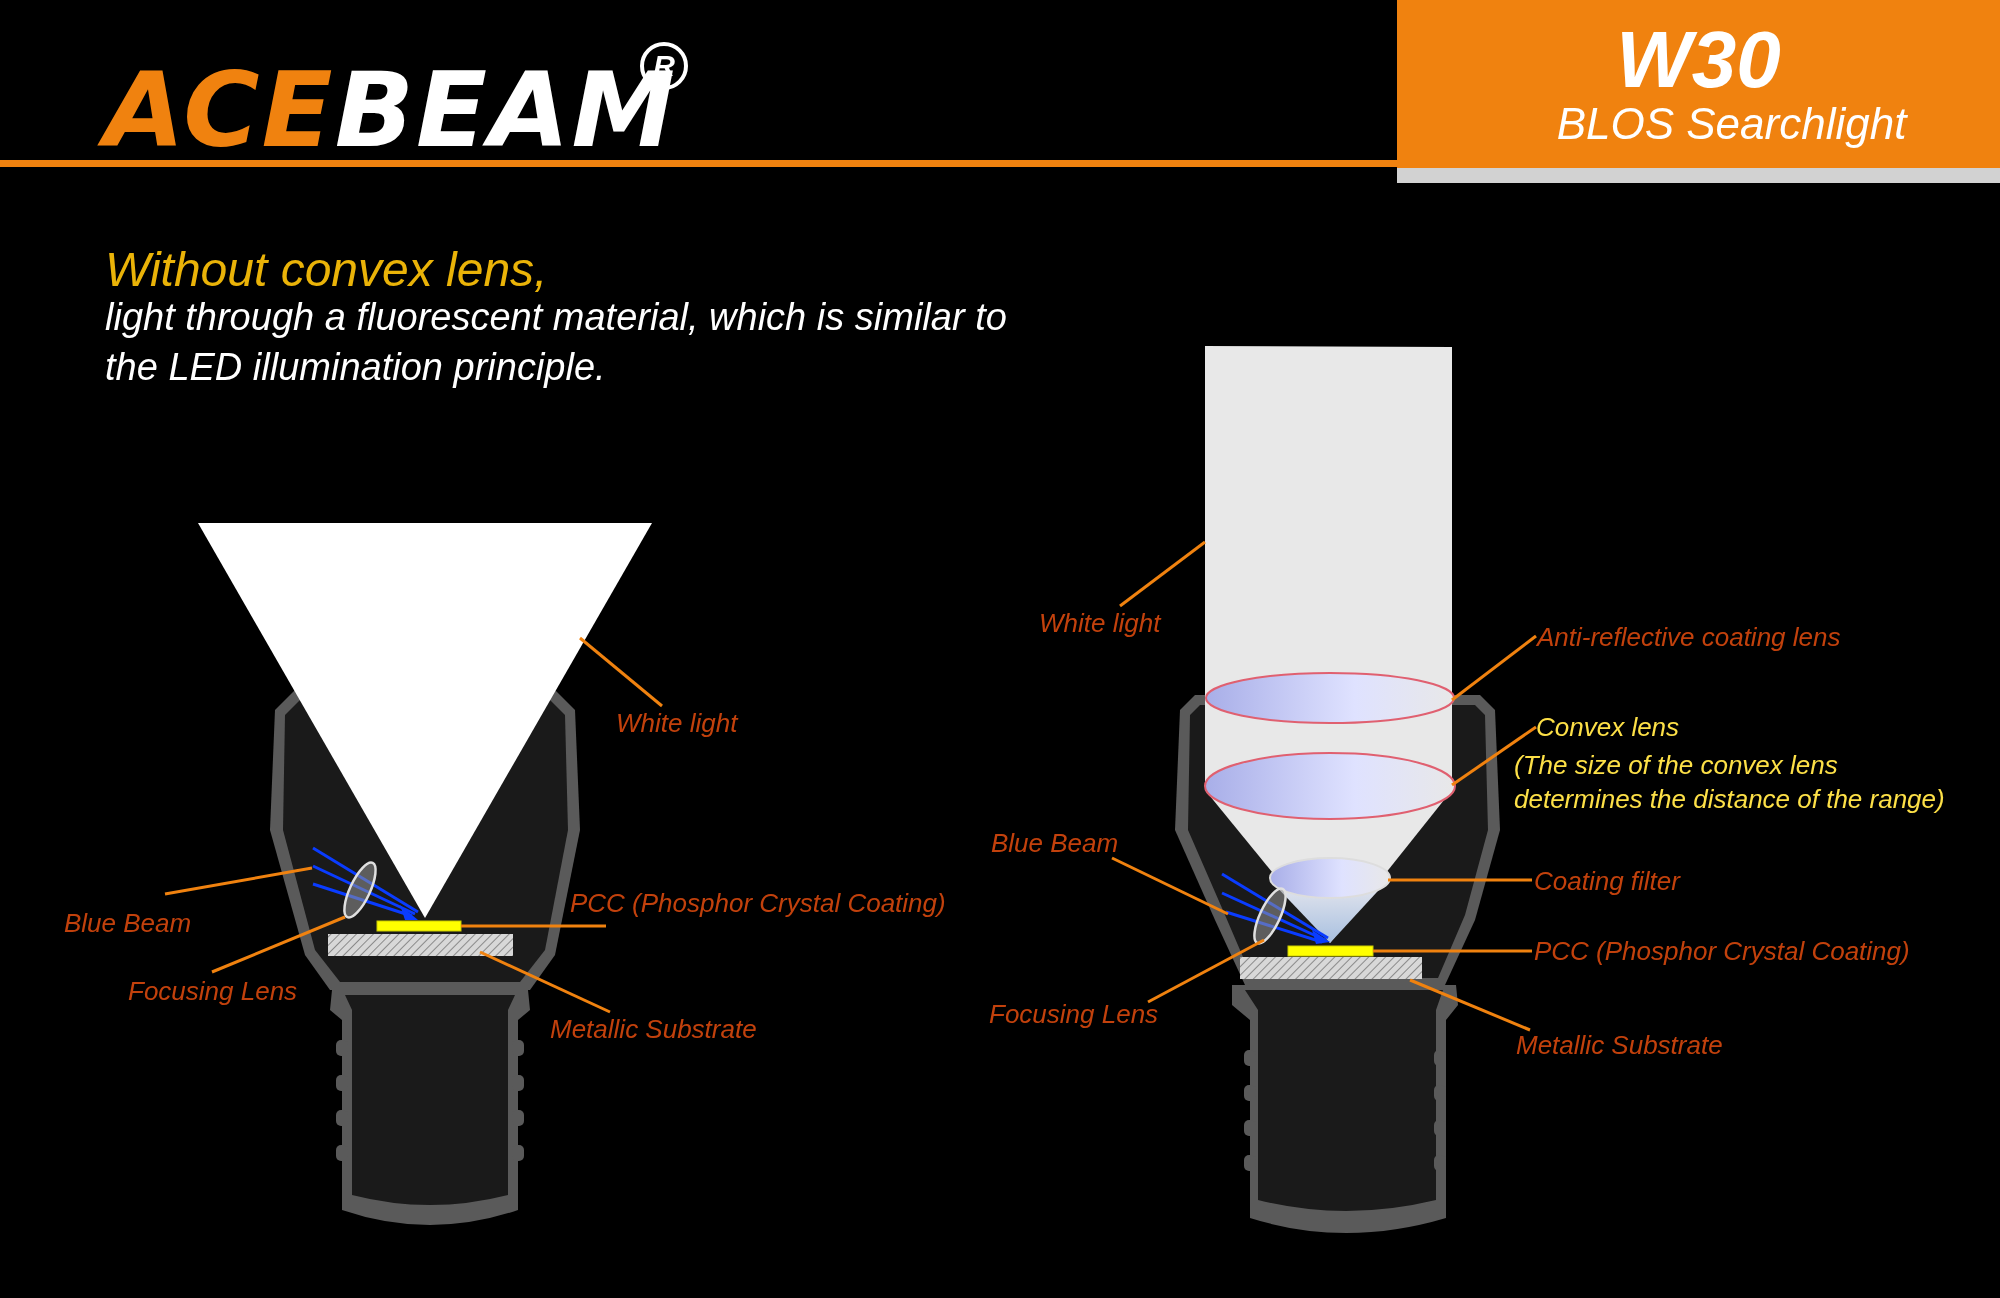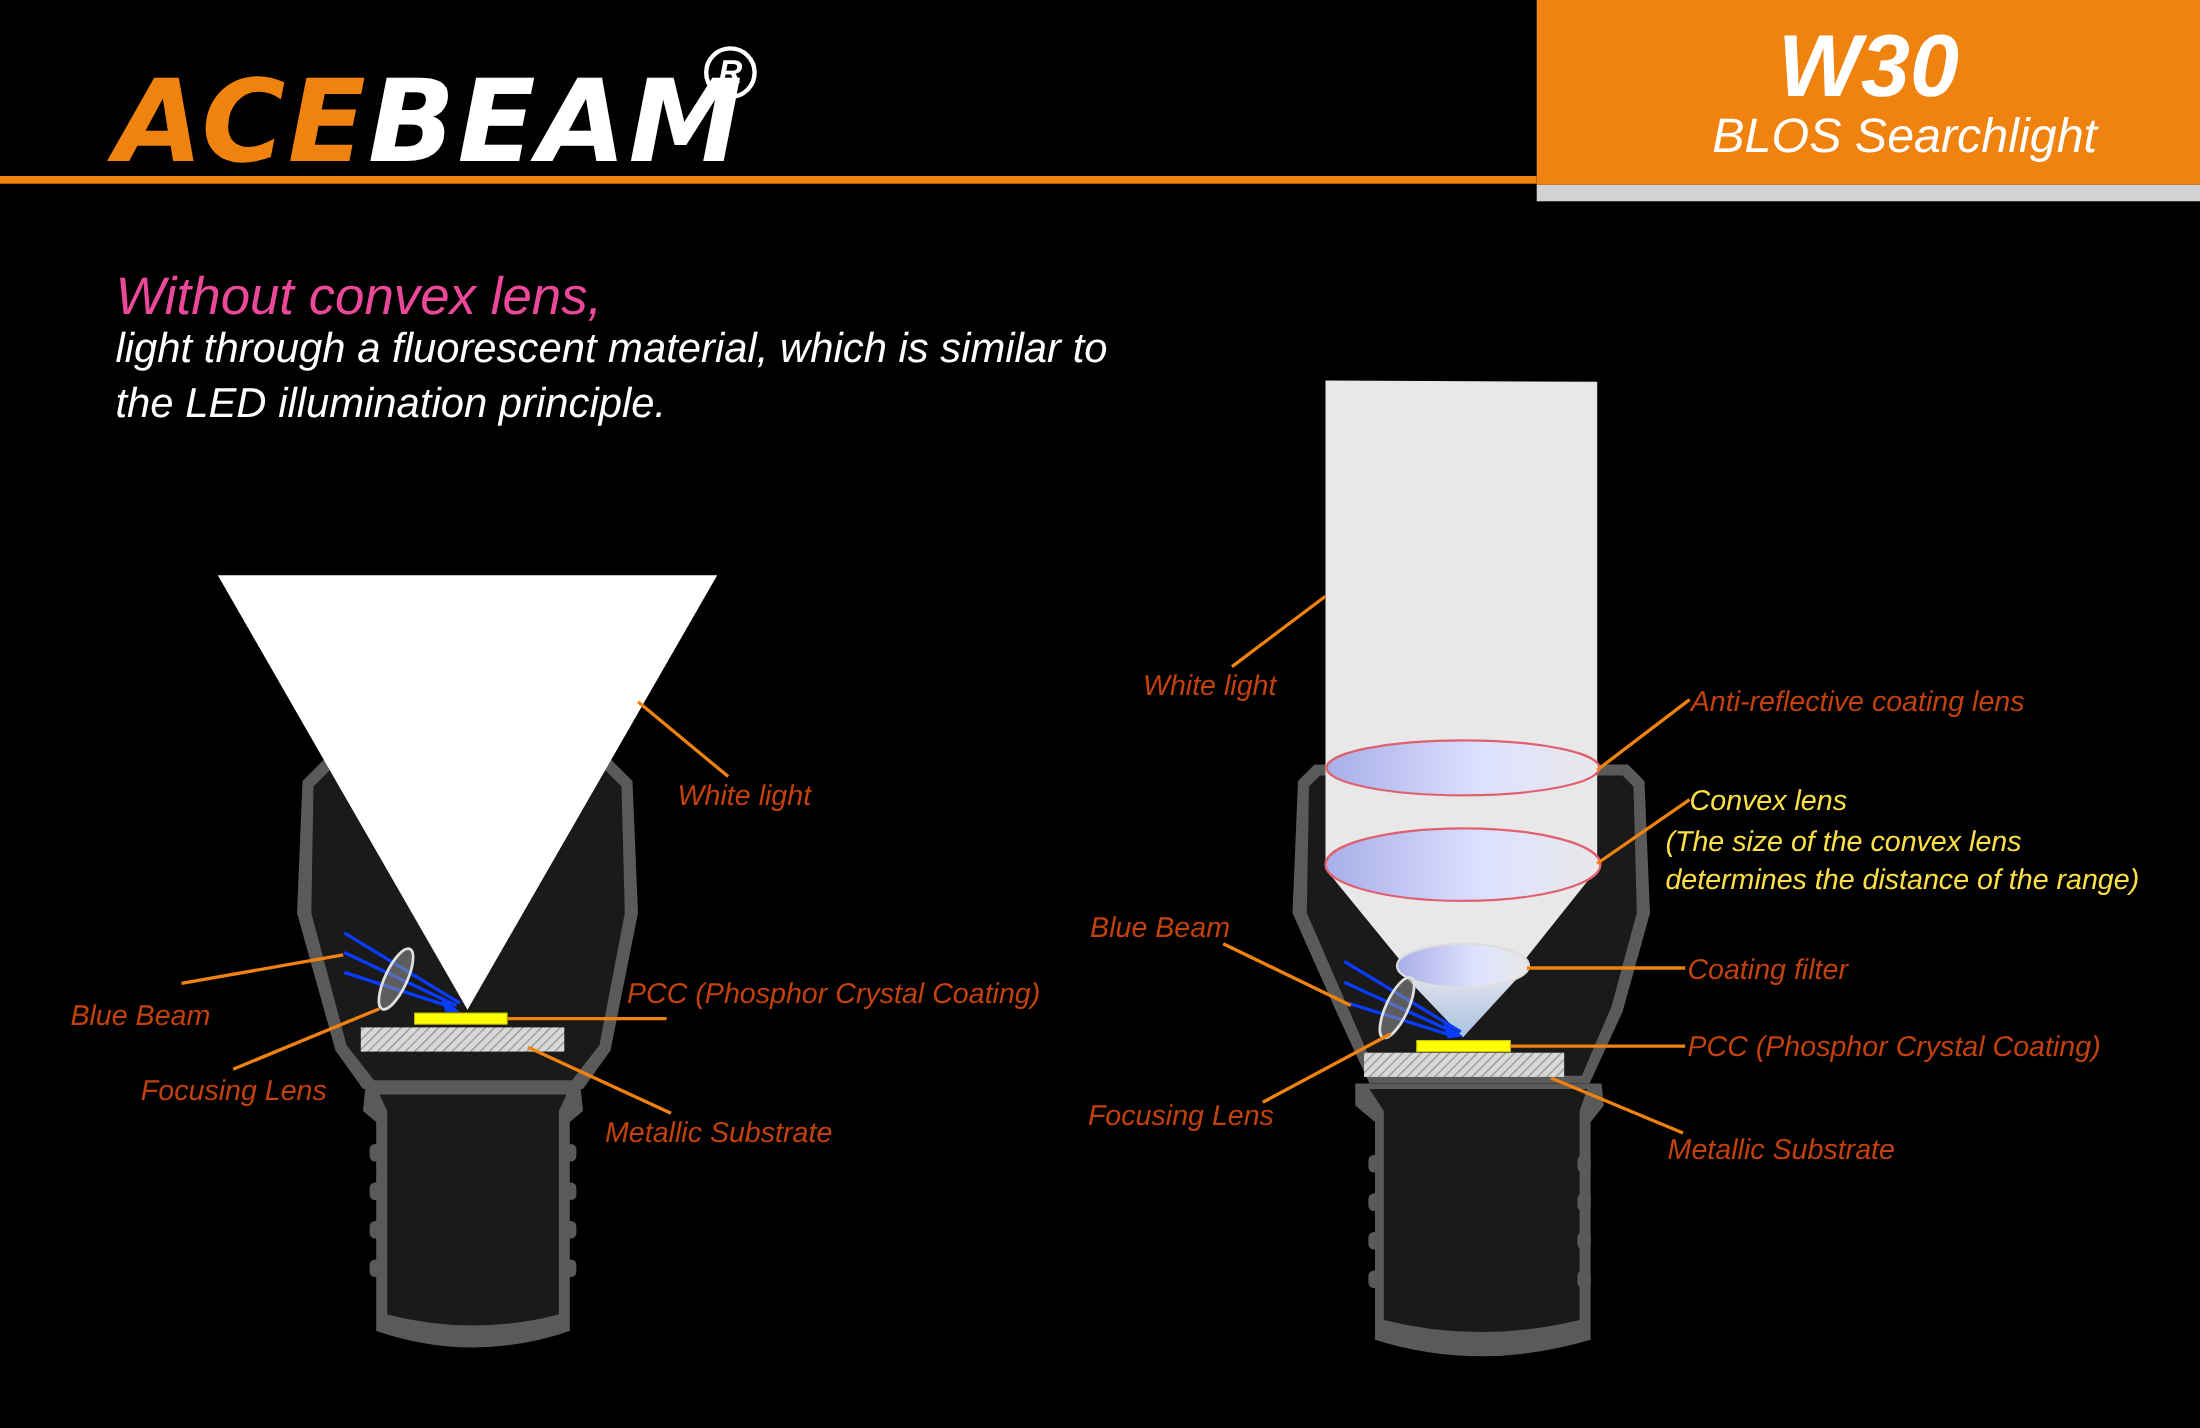--- a/index.html
+++ b/index.html
@@ -7,21 +7,21 @@
   .abs{position:absolute;font-style:italic;}
   .logo{left:104px;top:58px;font-size:104px;font-weight:bold;letter-spacing:2px;line-height:1;white-space:nowrap;font-family:"DejaVu Sans",sans-serif;}
   .logo .ace{color:#f0820f;}
   .logo .beam{color:#fff;}
   .reg{left:640px;top:42px;width:40px;height:40px;border:4px solid #fff;border-radius:50%;font-size:30px;font-weight:bold;text-align:center;line-height:40px;}
   .rule{left:0;top:160px;width:1397px;height:7px;background:#f0820f;}
   .badge{left:1397px;top:0;width:603px;height:168px;background:#f0820f;}
   .badge-strip{left:1397px;top:168px;width:603px;height:15px;background:#d2d2d2;}
   .model{left:1397px;top:20px;width:603px;text-align:center;font-size:80px;font-weight:bold;font-style:italic;line-height:1;}
   .subtitle{left:1397px;top:102px;width:669px;text-align:center;font-size:44px;line-height:1;}
-  .heading{left:105px;top:246px;font-size:48px;color:#ec4899;line-height:1;}
+  .heading{left:105px;top:246px;font-size:48px;color:#eab308;line-height:1;}
   .body{left:105px;top:292px;font-size:38px;line-height:50px;width:1000px;}
   .lbl{font-size:26px;color:#c2410c;white-space:nowrap;line-height:1;}
   .lbl.orange{color:#fde047;}
   svg.diagram{position:absolute;left:0;top:0;}
 </style>
 </head>
 <body>
 
 <div class="abs logo"><span class="ace">ACE</span><span class="beam">BEAM</span></div>
 <div class="abs reg">R</div>

